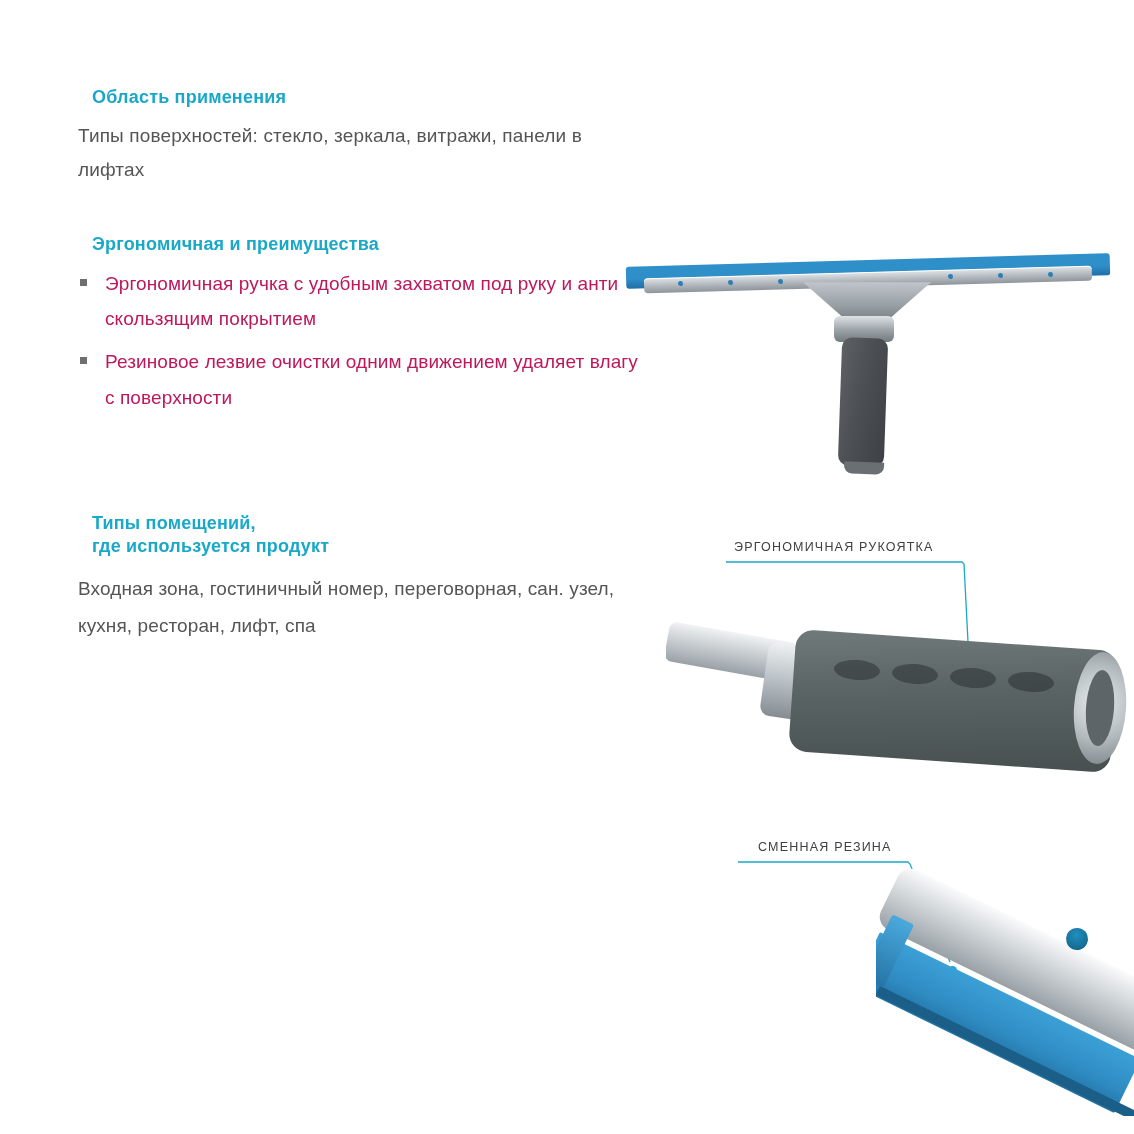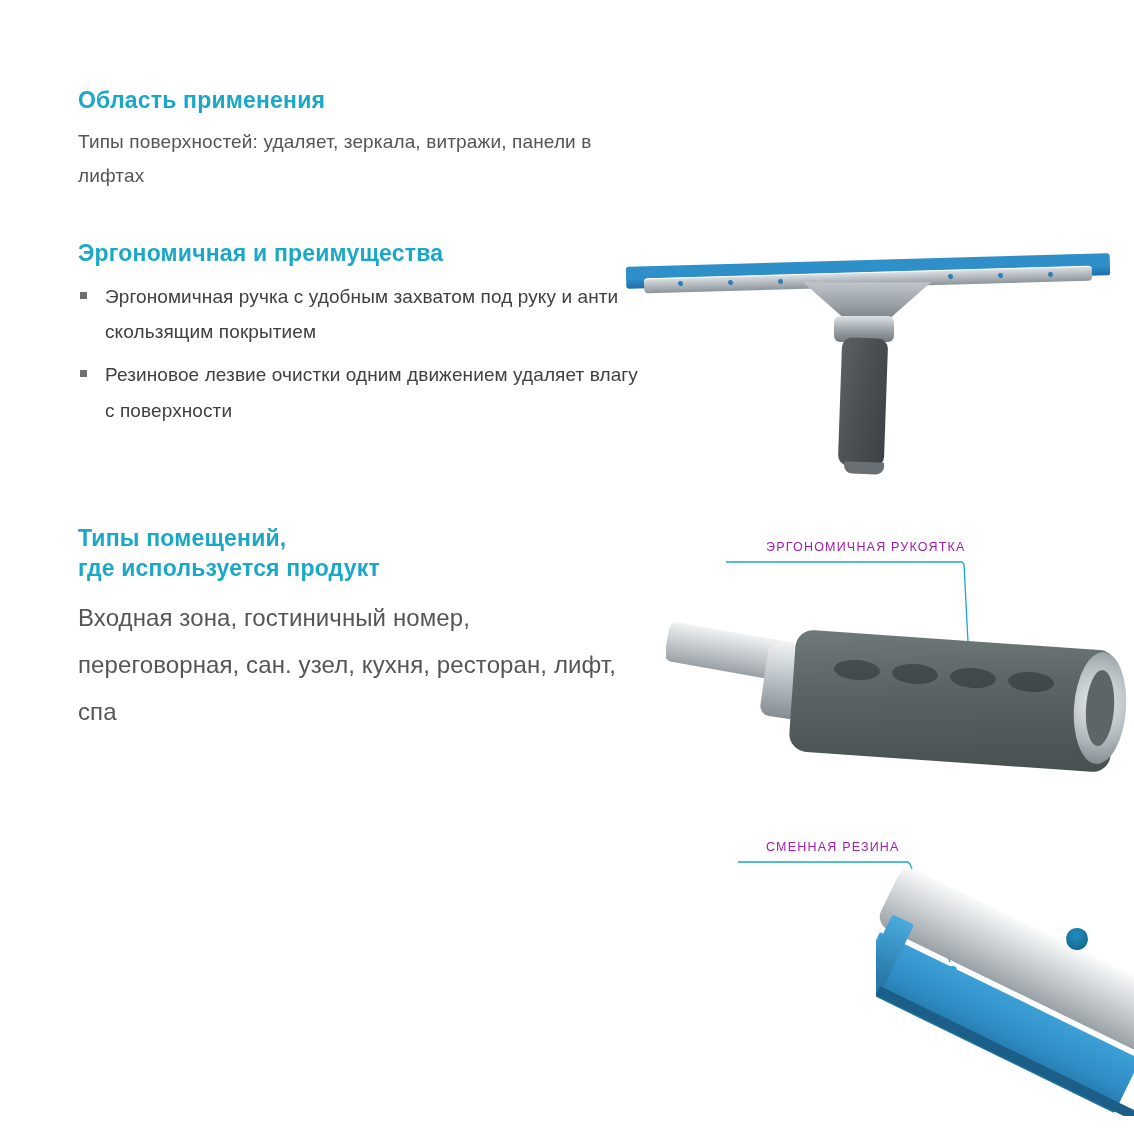--- a/index.html
+++ b/index.html
@@ -24,24 +24,24 @@
   
   .left-col {
     position: absolute;
     left: 78px;
     top: 86px;
     width: 560px;
   }
 
   .section-heading {
     color: #1aa8c8;
-    font-size: 23px;
+    font-size: 18px;
     font-weight: bold;
     letter-spacing: 0.2px;
-    margin: 0 0 10px 0;
+    margin: 0 0 10px 14px;
     line-height: 1.28;
   }
 
   .body-line {
     font-size: 19px;
     color: #555555;
     line-height: 1.78;
     letter-spacing: 0.15px;
     font-weight: 300;
   }
@@ -52,41 +52,41 @@
 
   ul.features {
     list-style: none;
     margin: 6px 0 0 0;
     padding: 0;
   }
   ul.features li {
     position: relative;
     padding-left: 27px;
     font-size: 19px;
-    color: #404040;
+    color: #be185d;
     line-height: 1.88;
     letter-spacing: 0.1px;
     margin-bottom: 7px;
     font-weight: 300;
   }
   ul.features li .bullet {
     position: absolute;
     left: 2px;
     top: 13px;
     width: 7px;
     height: 7px;
     background: #6f6f6f;
     display: block;
   }
 
   .rooms-heading-line2 { display: block; }
 
   .rooms-text {
     margin-top: 12px;
-    font-size: 24px;
+    font-size: 19px;
     color: #555555;
     line-height: 1.95;
     letter-spacing: 0.1px;
     font-weight: 300;
   }
 
   
   .right-col {
     position: absolute;
     left: 618px;
@@ -301,50 +301,49 @@
     background: linear-gradient(180deg, #4aa9dc 0%, #2575a6 100%);
     transform: rotate(26deg);
     border-radius: 3px;
   }
 
   
   .callout-label {
     position: absolute;
     font-size: 12.5px;
     letter-spacing: 1.2px;
-    color: #a21caf;
+    color: #404040;
     white-space: nowrap;
     font-weight: 400;
-    margin-left: 32px;
   }
   .callout-line {
     position: absolute;
     overflow: visible;
   }
   .callout-dot {
     position: absolute;
     width: 9px;
     height: 9px;
     border-radius: 50%;
     background: #1aa8c8;
   }
 
   .callout-handle-label { left: 116px; top: 540px; }
-  .callout-blade-label { left: 116px; top: 840px; }
+  .callout-blade-label { left: 140px; top: 840px; }
 </style>
 </head>
 <body>
 
 <div class="page">
 
   <div class="left-col">
 
     <div class="block">
       <h2 class="section-heading">Область применения</h2>
-      <div class="body-line">Типы поверхностей: удаляет, зеркала, витражи, панели в лифтах</div>
+      <div class="body-line">Типы поверхностей: стекло, зеркала, витражи, панели в лифтах</div>
     </div>
 
     <div class="block" style="margin-bottom:54px;">
       <h2 class="section-heading">Эргономичная и преимущества</h2>
       <ul class="features">
         <li>
           <span class="bullet"></span>
           <span>Эргономичная ручка с удобным захватом под руку и анти скользящим покрытием</span>
         </li>
         <li>

